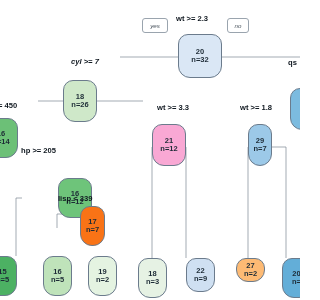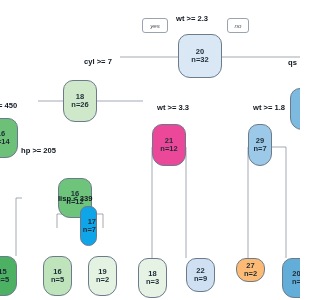--- a/index.html
+++ b/index.html
@@ -117,26 +117,26 @@
   </svg>
 
   <div class="yn-box" style="left:142px; top:18px; width:26px; height:15px;">
     <span>yes</span>
   </div>
   <div class="yn-box" style="left:227px; top:18px; width:22px; height:15px;">
     <span>no</span>
   </div>
 
   <div class="split-label" style="left:176px; top:14px;">wt &gt;= 2.3</div>
-  <div class="split-label" style="left:84px; top:57px;">cyl &gt;= 7</div>
+  <div class="split-label" style="left:71px; top:57px;font-style:italic;">cyl &gt;= 7</div>
   <div class="split-label" style="left:-2px; top:101px;">= 450</div>
   <div class="split-label" style="left:21px; top:146px;">hp &gt;= 205</div>
   <div class="split-label" style="left:58px; top:194px;">lisp &lt; 339</div>
   <div class="split-label" style="left:157px; top:103px;">wt &gt;= 3.3</div>
-  <div class="split-label" style="left:253px; top:103px;">wt &gt;= 1.8</div>
+  <div class="split-label" style="left:240px; top:103px;">wt &gt;= 1.8</div>
   <div class="corner-label" style="left:288px; top:58px;">qs</div>
 
   <div class="node" style="left:178px; top:34px; width:44px; height:44px; background:#dae7f5;">
     <span class="val">20</span>
     <span class="cnt">n=32</span>
   </div>
 
   <div class="node" style="left:63px; top:80px; width:34px; height:42px; background:#cfe8c9;">
     <span class="val">18</span>
     <span class="cnt">n=26</span>
@@ -145,41 +145,41 @@
   <div class="node" style="left:-16px; top:118px; width:34px; height:40px; background:#6cc077;">
     <span class="val">16</span>
     <span class="cnt">n=14</span>
   </div>
 
   <div class="node" style="left:58px; top:178px; width:34px; height:40px; background:#6ec47a;">
     <span class="val">16</span>
     <span class="cnt">n=12</span>
   </div>
 
-  <div class="node" style="left:80px; top:206px; width:17px; height:40px; background:#0ea5e9;align-items:flex-end;">
+  <div class="node" style="left:80px; top:206px; width:25px; height:40px; background:#f97316;">
     <span class="val">17</span>
     <span class="cnt">n=7</span>
   </div>
 
   <div class="node" style="left:-12px; top:256px; width:29px; height:40px; background:#4cb163;">
     <span class="val">15</span>
     <span class="cnt">n=5</span>
   </div>
 
   <div class="node" style="left:43px; top:256px; width:29px; height:40px; background:#bfe3ba;">
     <span class="val">16</span>
     <span class="cnt">n=5</span>
   </div>
 
   <div class="node" style="left:88px; top:256px; width:29px; height:40px; background:#e4f3e1;">
     <span class="val">19</span>
     <span class="cnt">n=2</span>
   </div>
 
-  <div class="node" style="left:152px; top:124px; width:34px; height:42px; background:#ec4899;">
+  <div class="node" style="left:152px; top:124px; width:34px; height:42px; background:#f9a8d4;">
     <span class="val">21</span>
     <span class="cnt">n=12</span>
   </div>
 
   <div class="node" style="left:138px; top:258px; width:29px; height:40px; background:#e6f2e4;">
     <span class="val">18</span>
     <span class="cnt">n=3</span>
   </div>
 
   <div class="node" style="left:186px; top:258px; width:29px; height:34px; background:#cfe0f2;">

